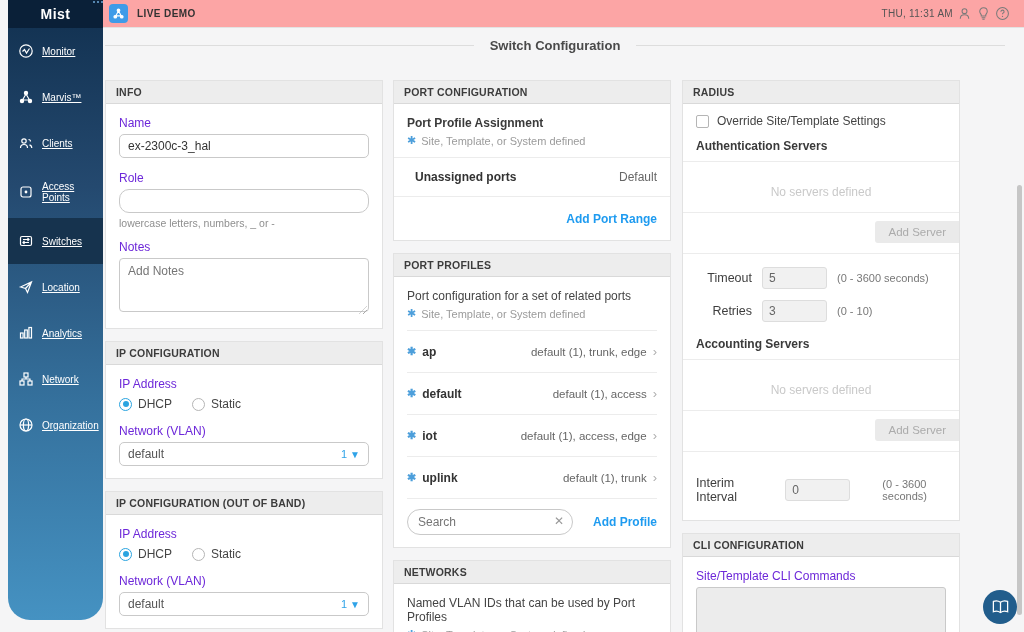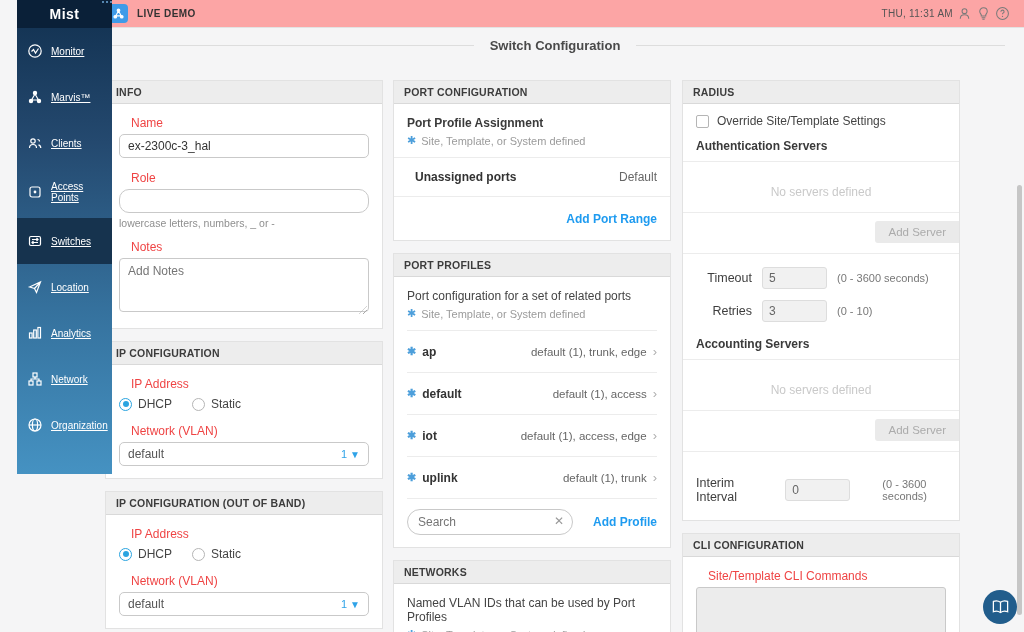--- a/index.html
+++ b/index.html
@@ -1,22 +1,22 @@
 <!DOCTYPE html>
 <html><head>
 <meta charset="utf-8">
 <style>
   * { margin:0; padding:0; box-sizing:border-box; }
   html,body { width:1024px; height:632px; }
   body { font-family:"Liberation Sans", sans-serif; background:#f5f5f6; overflow:hidden; }
   #stage { position:relative; width:1024px; height:632px; overflow:hidden; background:#f5f5f6; }
 
   
-  #sidebar { position:absolute; left:17px; top:0; width:95px; height:474px;
-    background:linear-gradient(180deg,#11304f 0%, #24496f 30%, #35719d 65%, #4592c2 100%); z-index:5; }
+  #sidebar { position:absolute; left:8px; top:0; width:95px; height:620px;
+    background:linear-gradient(180deg,#11304f 0%, #24496f 30%, #35719d 65%, #4592c2 100%); z-index:5;border-radius:22px; }
   #logo-block { height:28px; background:#0a2038; display:flex; align-items:center; justify-content:center; }
   #logo-text { color:#fff; font-size:14px; font-weight:bold; letter-spacing:.5px; position:relative; }
   #logo-dots { position:absolute; top:-6px; right:-3px; }
   .nav-item { display:flex; align-items:center; gap:8px; padding:15px 10px; cursor:pointer; }
   .nav-item.selected { background:#16334e; }
   .nav-item .nav-label { color:#ffffff; font-size:10px;text-decoration:underline; }
   .nav-icon { width:16px; height:16px; flex:0 0 16px; display:flex; }
   .nav-icon svg { stroke:#fff; fill:none; stroke-width:1.2; }
 
   
@@ -34,21 +34,21 @@
   #title-row .tline { flex:1; border-top:1px solid #ddd; }
   #page-title { margin:0 16px; font-size:13px; font-weight:bold; color:#4a4a4a; }
 
   
   .col { position:absolute; top:80px; width:278px; }
   #col1 { left:105px; } #col2 { left:393px; } #col3 { left:682px; }
   .panel { background:#fff; border:1px solid #e2e2e2; margin-bottom:12px; }
   .panel-header { background:#ededed; border-bottom:1px solid #d9d9d9; padding:5px 10px;
     font-size:10.5px; font-weight:bold; color:#3c3c3c; letter-spacing:.2px; }
   .panel-body { padding:12px 13px; }
-  .field-label { font-size:12px; color:#ef4444; margin-bottom:4px;margin-left:12px; }
+  .field-label { font-size:12px; color:#6d28d9; margin-bottom:4px; }
   .text-input { width:100%; height:24px; border:1px solid #c9c9c9; border-radius:5px;
     padding:0 8px; font-size:12px; color:#333; font-family:"Liberation Sans",sans-serif; background:#fff; }
   .hint { font-size:10.5px; color:#8f8f8f; margin-top:4px; }
   textarea { width:100%; border:1px solid #c9c9c9; border-radius:4px; font-size:12px;
     font-family:"Liberation Sans",sans-serif; color:#333; padding:5px 8px; resize:none; }
   .grip { position:absolute; right:2px; bottom:2px; width:8px; height:8px;
     background:repeating-linear-gradient(135deg, transparent 0 2px, #aaa 2px 3px); clip-path:polygon(100% 0,100% 100%,0 100%); }
   .ta-wrap { position:relative; }
 
   .radio-row { display:flex; align-items:center; gap:20px; margin-top:6px; }

